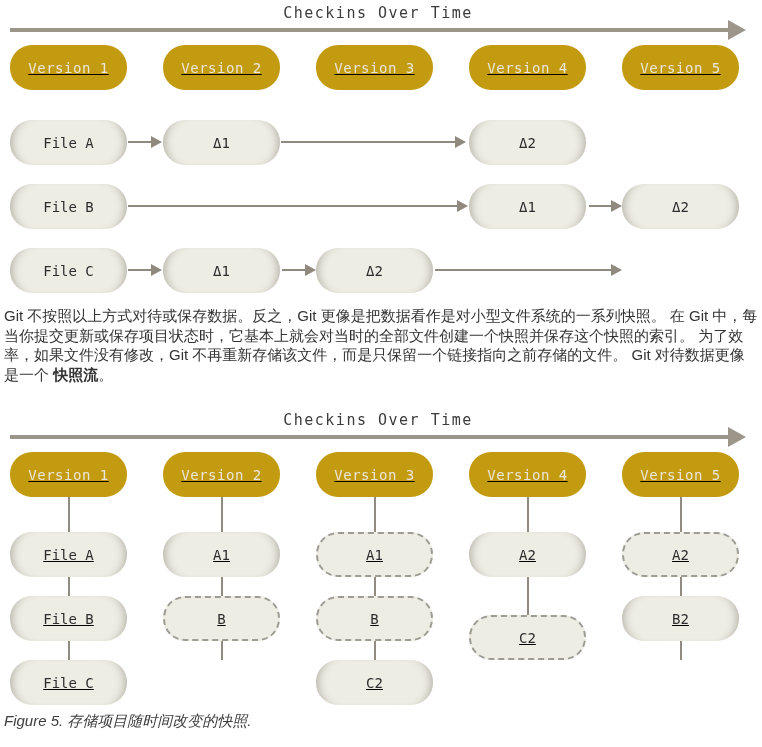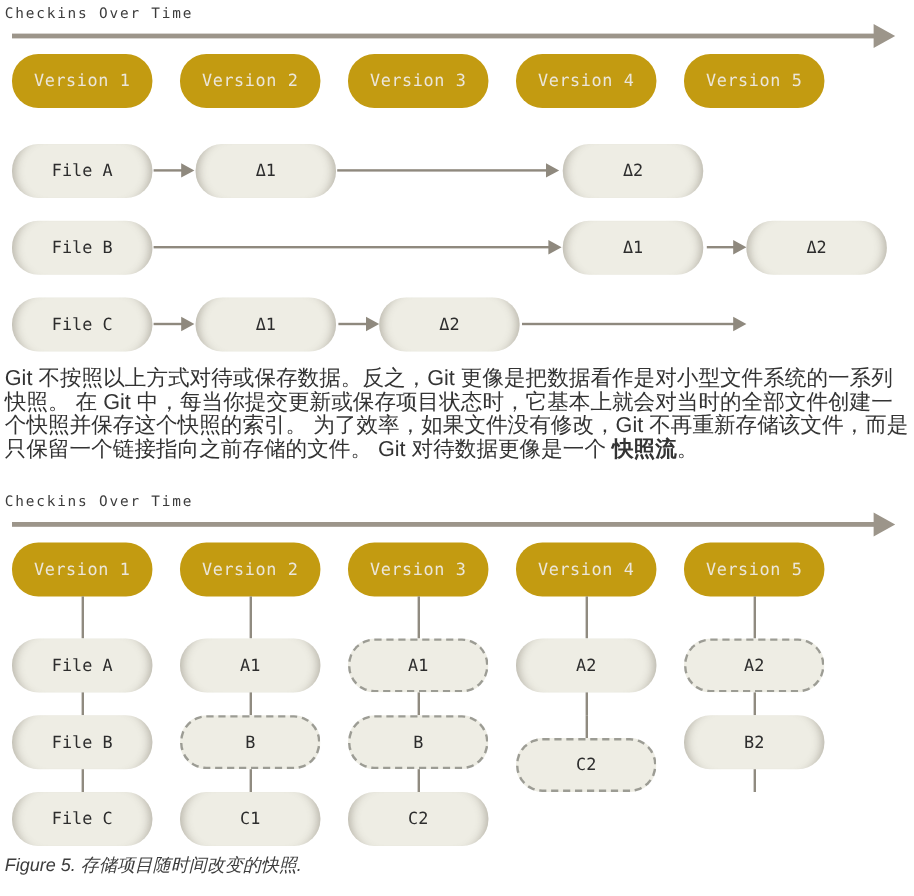--- a/index.html
+++ b/index.html
@@ -6,32 +6,32 @@
   html,body { background:#ffffff; }
   body {
     width:762px; height:747px;
     font-family:"Liberation Sans","DejaVu Sans",sans-serif;
   }
   .page { position:relative; width:762px; height:747px; overflow:hidden; background:#fff; }
 
   
   .tl-header { position:relative; height:34px; margin-top:4px; }
   .tl-title {
-    position:absolute; top:0; left:4px; right:22px; 
+    position:absolute; top:0; left:16px; right:22px; text-align:center;
     font-family:"DejaVu Sans Mono","Liberation Mono",monospace;
-    font-size:12px; letter-spacing:1.5px; color:#3C3C3C; white-space:pre;
+    font-size:15px; letter-spacing:1.5px; color:#3C3C3C; white-space:pre;
   }
   .tl-arrow { position:absolute; left:10px; right:33px; top:24px; height:4px; background:#9C958A; }
   .tl-arrow::after {
     content:""; position:absolute; right:-17px; top:-8px;
     border-left:18px solid #9C958A; border-top:10px solid transparent; border-bottom:10px solid transparent;
   }
 
   
-  .grid5 { display:grid; grid-template-columns:repeat(5,117px); column-gap:23px; margin-left:10px; }
+  .grid5 { display:grid; grid-template-columns:repeat(5,117px); column-gap:36px; margin-left:10px;text-decoration:underline; }
   .vpill {
     height:45px; background:#C39B11; border-radius:22px;
     display:flex; align-items:center; justify-content:center;
     font-family:"DejaVu Sans Mono","Liberation Mono",monospace;
     font-size:14px; letter-spacing:.5px; color:#EBE6DA; white-space:pre;
   }
   .version-row { margin-top:7px; }
 
   
   .delta-row { position:relative; height:45px; }
@@ -45,21 +45,21 @@
     box-shadow:inset 10px 0 8px -8px rgba(110,105,90,.45), inset -10px 0 8px -8px rgba(110,105,90,.45);
   }
   .arrow { position:absolute; top:21px; height:2px; background:#8F897E; }
   .arrow::after {
     content:""; position:absolute; right:-10px; top:-5px;
     border-left:11px solid #8F897E; border-top:6px solid transparent; border-bottom:6px solid transparent;
   }
 
   
   .caption { margin:7px 0 0 4px; font-style:italic; font-size:15px; color:#3D3D3D; }
-  .body-text { margin:13px 4px 10px 4px; font-size:18px; line-height:19.5px; color:#333333; }
+  .body-text { margin:13px 4px 10px 4px; font-size:15px; line-height:19.5px; color:#333333; }
   .body-text b { font-weight:bold; }
 
   
   .snap-header { margin-top:27px; }
   .snap-grid { margin-top:7px; }
   .col { display:flex; flex-direction:column; align-items:center; }
   .col .vpill { width:100%; }
   .fpill {
     width:100%; height:45px; background:#EEEDE4; border-radius:22px;
     display:flex; align-items:center; justify-content:center;
@@ -137,21 +137,20 @@
         <div class="fpill">File C</div>
       </div>
 
       <div class="col">
         <div class="vpill">Version 2</div>
         <div class="conn first"></div>
         <div class="fpill">A1</div>
         <div class="conn next"></div>
         <div class="fpill dashed">B</div>
         <div class="conn next"></div>
-        <div class="fpill">C1</div>
       </div>
 
       <div class="col">
         <div class="vpill">Version 3</div>
         <div class="conn first"></div>
         <div class="fpill dashed">A1</div>
         <div class="conn next"></div>
         <div class="fpill dashed">B</div>
         <div class="conn next"></div>
         <div class="fpill">C2</div>

